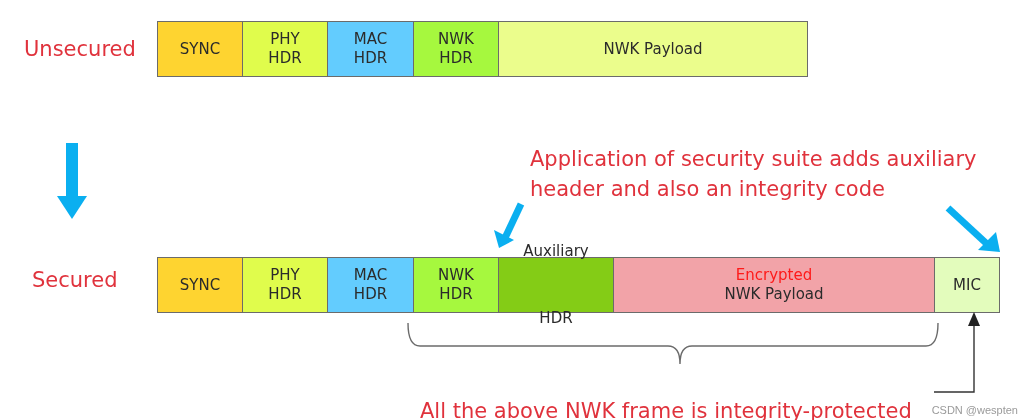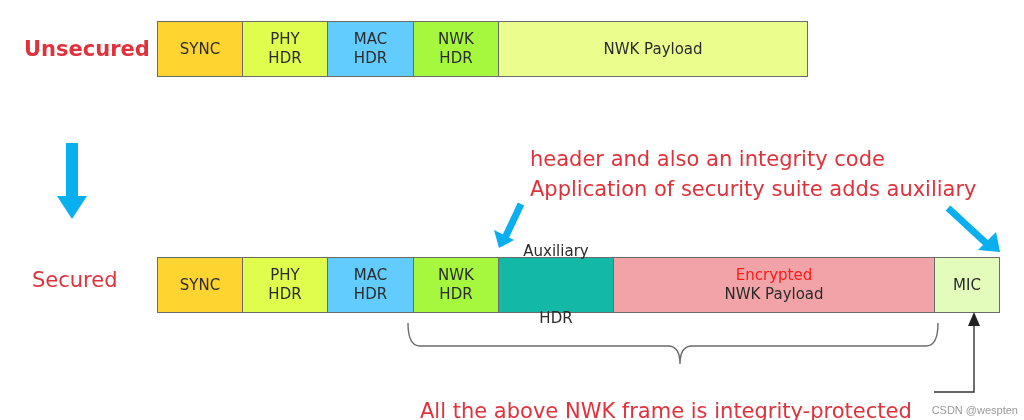--- a/index.html
+++ b/index.html
@@ -12,21 +12,21 @@
           font-size: 15px; color: #2b2b2b; line-height: 19px; text-align: center; }
   .cell:first-child { margin-left: 0; text-align: right; }
   .note { position: absolute; color: #e0323c; font-size: 21px; line-height: 30px; }
   .wm { position: absolute; right: 6px; bottom: 4px; font-size: 11px; color: #9a9a9a;
         font-family: "Liberation Sans", sans-serif; text-align: right; }
   svg.ov { position: absolute; left: 0; top: 0; }
 </style>
 </head>
 <body>
 
-<div class="lbl" style="left:24px; top:37px;font-weight:bold;">Unsecured</div>
+<div class="lbl" style="left:24px; top:37px;">Unsecured</div>
 <div class="lbl" style="left:32px; top:268px;text-align:right;">Secured</div>
 
 <div class="row" style="left:157px; top:21px;">
   <div class="cell" style="width: 86px; background: rgb(254, 212, 48);">
     <span>SYNC</span>
   </div>
   <div class="cell" style="width: 87px; background: rgb(224, 252, 76);">
     <span>PHY</span>
     <span>HDR</span>
   </div>
@@ -52,36 +52,36 @@
     <span>HDR</span>
   </div>
   <div class="cell" style="width: 87px; background: rgb(99, 204, 254);">
     <span>MAC</span>
     <span>HDR</span>
   </div>
   <div class="cell" style="width: 87px; background: rgb(166, 248, 62);">
     <span>NWK</span>
     <span>HDR</span>
   </div>
-  <div class="cell" style="width: 116px; background: #14b8a6; gap: 48px;">
+  <div class="cell" style="width: 116px; background: #84cc16; gap: 48px;">
     <span>Auxiliary</span>
     <span>HDR</span>
   </div>
   <div class="cell" style="width: 323px; flex-direction: column; background: rgb(242, 163, 168);">
     <span style="color:#fe1a1a;">Encrypted</span>
     <span>NWK Payload</span>
   </div>
   <div class="cell" style="width: 66px; background: rgb(227, 252, 188);">
     <span>MIC</span>
   </div>
 </div>
 
 <div class="note" style="left:530px; top:144px;">
+  <div>Application of security suite adds auxiliary</div>
   <div>header and also an integrity code</div>
-  <div>Application of security suite adds auxiliary</div>
 </div>
 <div class="note" style="left:420px; top:396px;text-decoration:underline;">All the above NWK frame is integrity-protected</div>
 
 <svg class="ov" width="1024" height="420">
 
   <g>
     <rect x="66" y="143" width="12" height="55" fill="#0aaff0"></rect>
     <polygon points="57,196 87,196 72,219" fill="#0aaff0"></polygon>
   </g>
 

